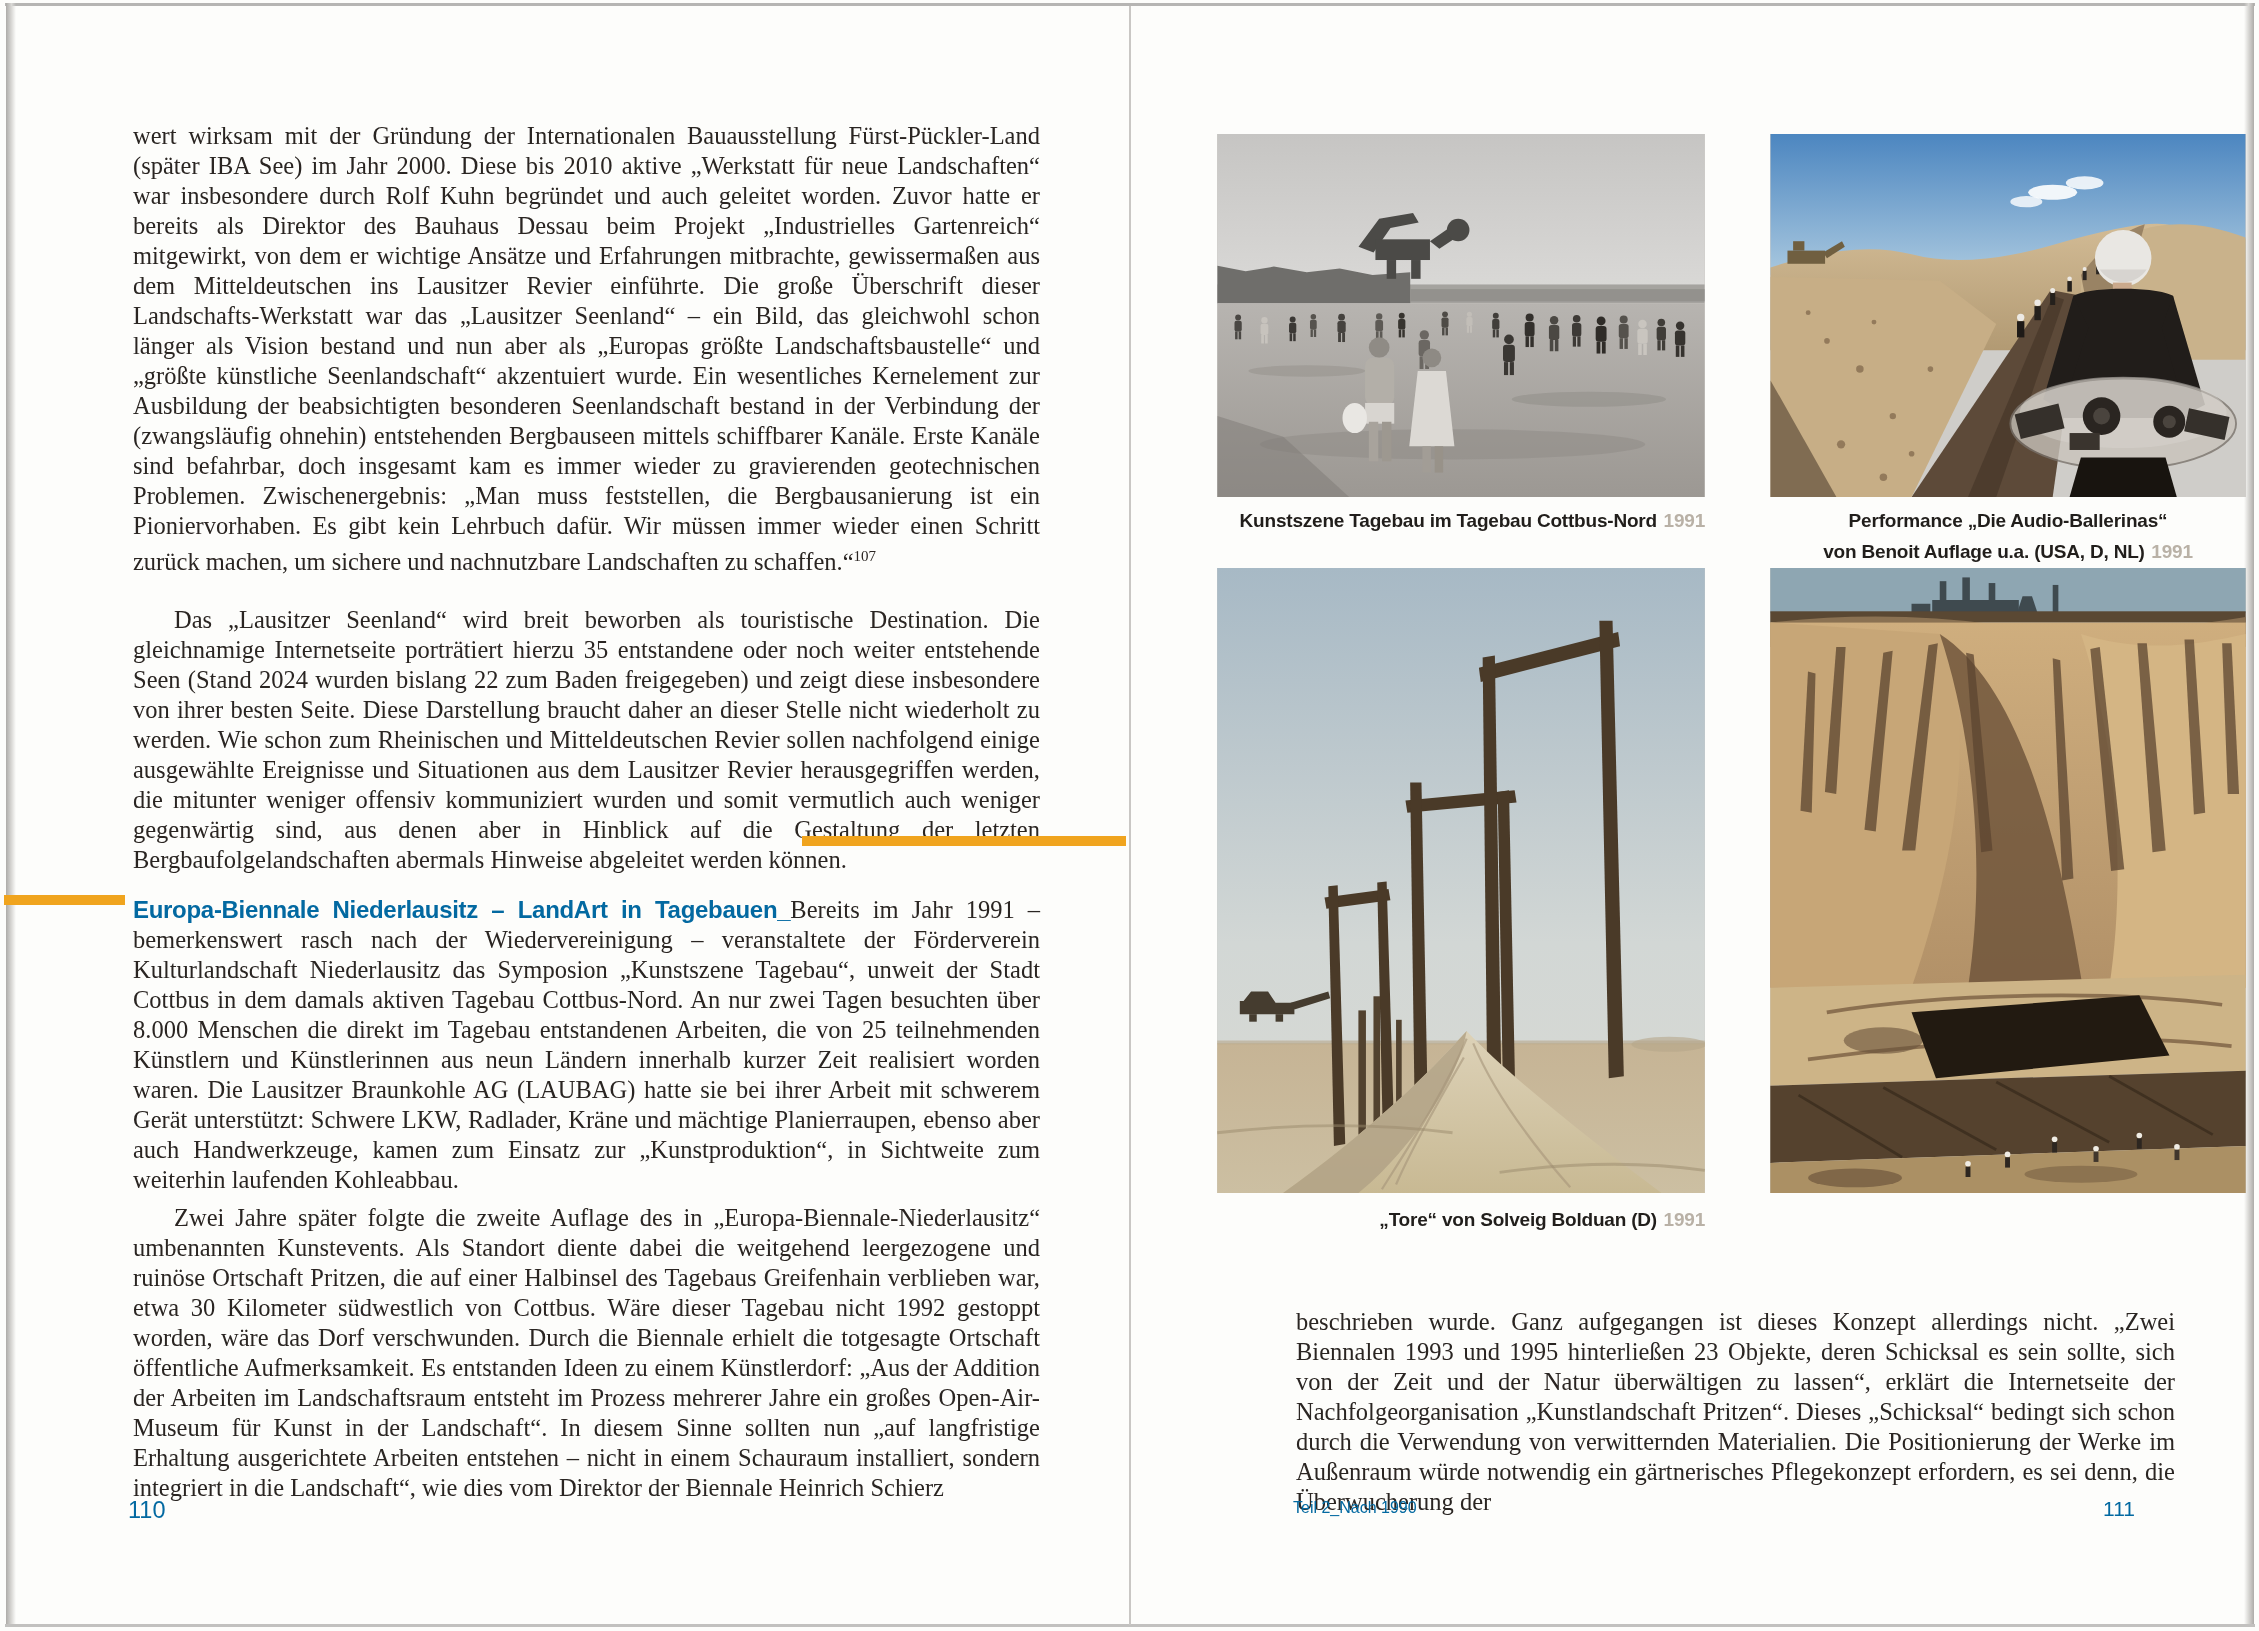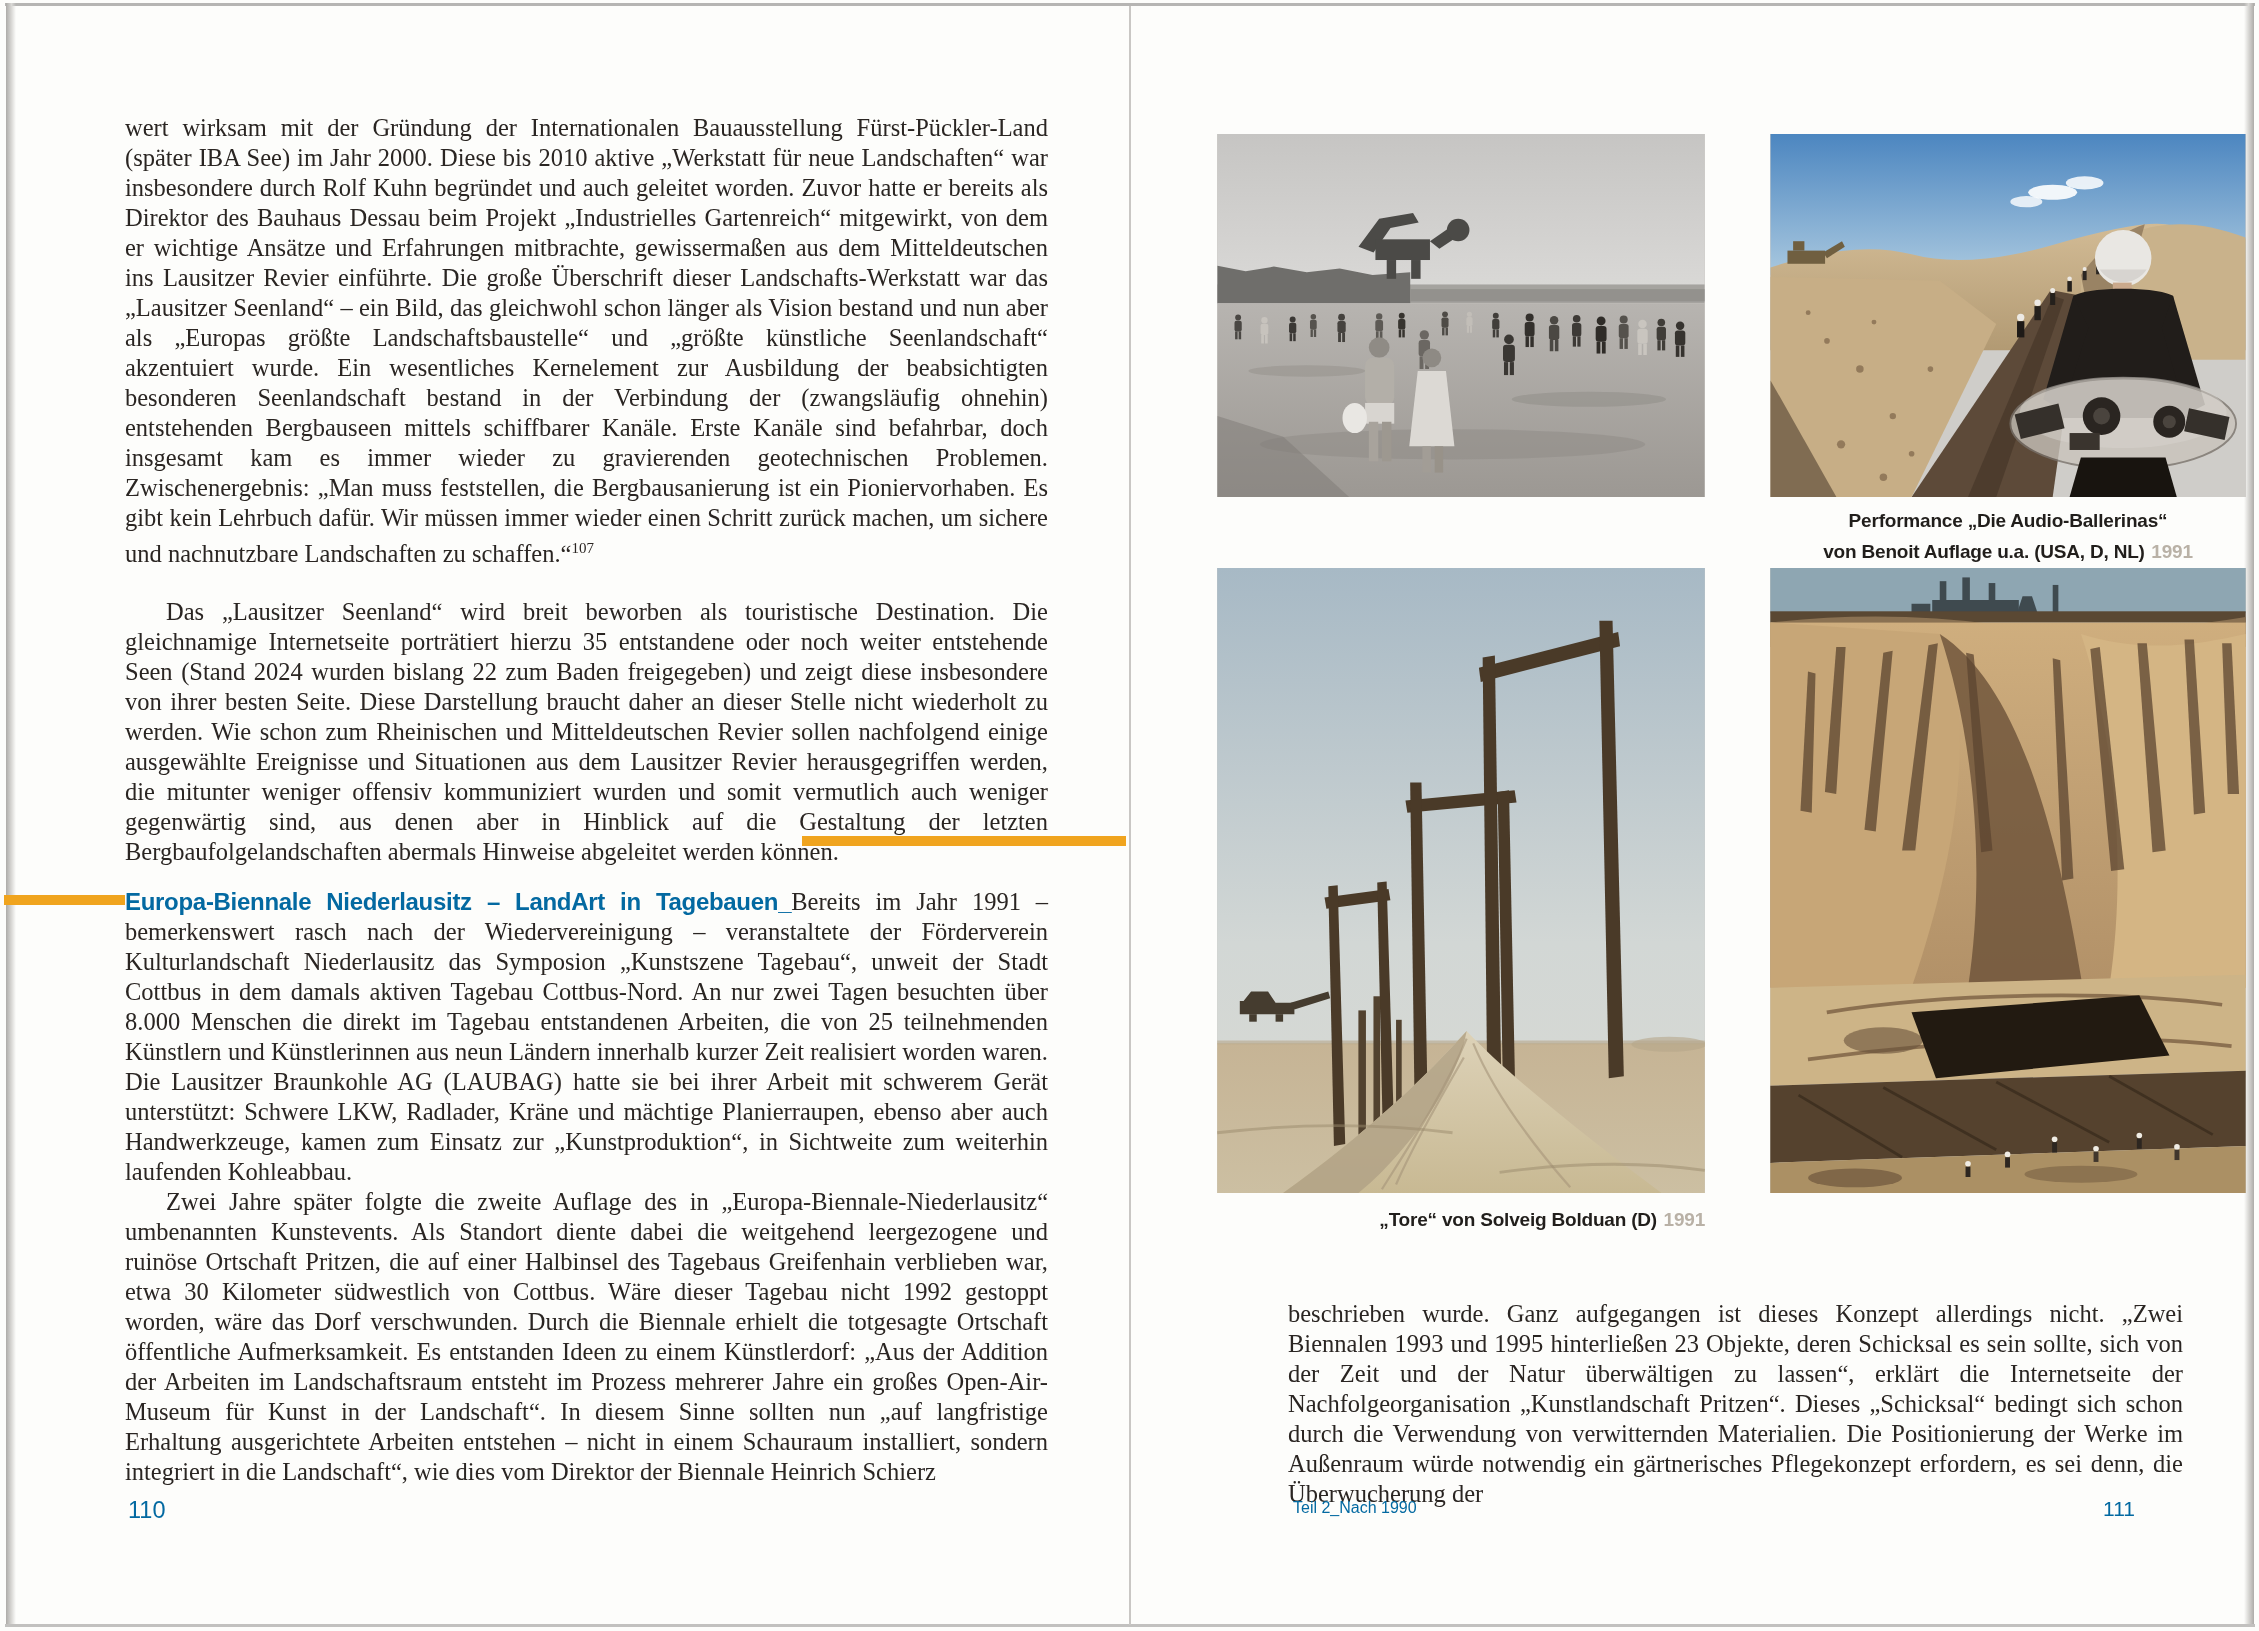--- a/index.html
+++ b/index.html
@@ -9,21 +9,21 @@
   .edge-top{position:absolute;left:4.7px;top:2.8px;width:2250px;height:2.8px;background:#b6b5b3;}
   .edge-bottom{position:absolute;left:4.7px;top:1624px;width:2250px;height:2.8px;background:#c2c1bf;}
   .edge-left{position:absolute;left:5.6px;top:2.8px;width:10.4px;height:1621px;
              background:linear-gradient(to right,#adaba8,#d9d8d5 55%,rgba(255,255,255,0));}
   .edge-right{position:absolute;left:2244px;top:2.8px;width:10.4px;height:1621px;
               background:linear-gradient(to left,#adaba8,#d9d8d5 55%,rgba(255,255,255,0));}
   .gutter{position:absolute;left:1129px;top:5.6px;width:1.9px;height:1619px;background:#c9c7c4;}
 
   
   .col{position:absolute;left:125px;width:923px;}
-  p.body{margin:0;font-size:24.5px;line-height:30px;text-align:justify;hyphens:auto;}
+  p.body{margin:8px;font-size:24.5px;line-height:30px;text-align:justify;hyphens:auto;}
   .indent{text-indent:41px;}
   sup{font-size:15px;}
   .h{font-family:"Liberation Sans", sans-serif;font-weight:700;font-size:24px;letter-spacing:-0.3px;color:#0369a1;}
 
   .rule-right{position:absolute;left:802px;top:836px;width:324px;height:10.4px;}
   .rule-left{position:absolute;left:3.8px;top:895px;width:121px;height:10.4px;}
 
   
   .photo{position:absolute;overflow:hidden;background:#cfcdc9;}
   .photo svg{display:block;}
@@ -359,20 +359,23 @@
             <rect x="-2.6" y="-10" width="5.2" height="11" fill="#40362c"></rect>
           </g>
         <g transform="translate(210,646)">
             <circle cy="-13" r="3" fill="#f0ece4"></circle>
             <rect x="-2.6" y="-10" width="5.2" height="11" fill="#2d2620"></rect>
           </g>
       </g>
     </svg>
   </div>
 
+  <div class="caption cap-r" style="left:1217px;top:505px;width:488px;">
+    <span>Kunstszene Tagebau im Tagebau Cottbus-Nord</span><span class="yr">1991</span>
+  </div>
   <div class="caption cap-c" style="left:1770px;top:505px;width:476px;">
     <div>Performance „Die Audio-Ballerinas“</div>
     <div><span>von Benoit Auflage u.a. (USA, D, NL)</span><span class="yr">1991</span></div>
   </div>
   <div class="caption cap-r" style="left:1217px;top:1204px;width:488px;">
     <span>„Tore“ von Solveig Bolduan (D)</span><span class="yr">1991</span>
   </div>
 
   <div style="position:absolute;left:1288px;top:1299px;width:895px;">
     <p class="body">beschrieben wurde. Ganz aufgegangen ist dieses Konzept allerdings nicht. „Zwei Biennalen 1993 und 1995 hinterließen 23 Objekte, deren Schicksal es sein sollte, sich von der Zeit und der Natur überwältigen zu lassen“, erklärt die Internetseite der Nachfolgeorganisation „Kunstlandschaft Pritzen“. Dieses „Schicksal“ bedingt sich schon durch die Verwendung von verwitternden Materialien. Die Positionierung der Werke im Außenraum würde notwendig ein gärtnerisches Pflegekonzept erfordern, es sei denn, die Überwucherung der</p>

